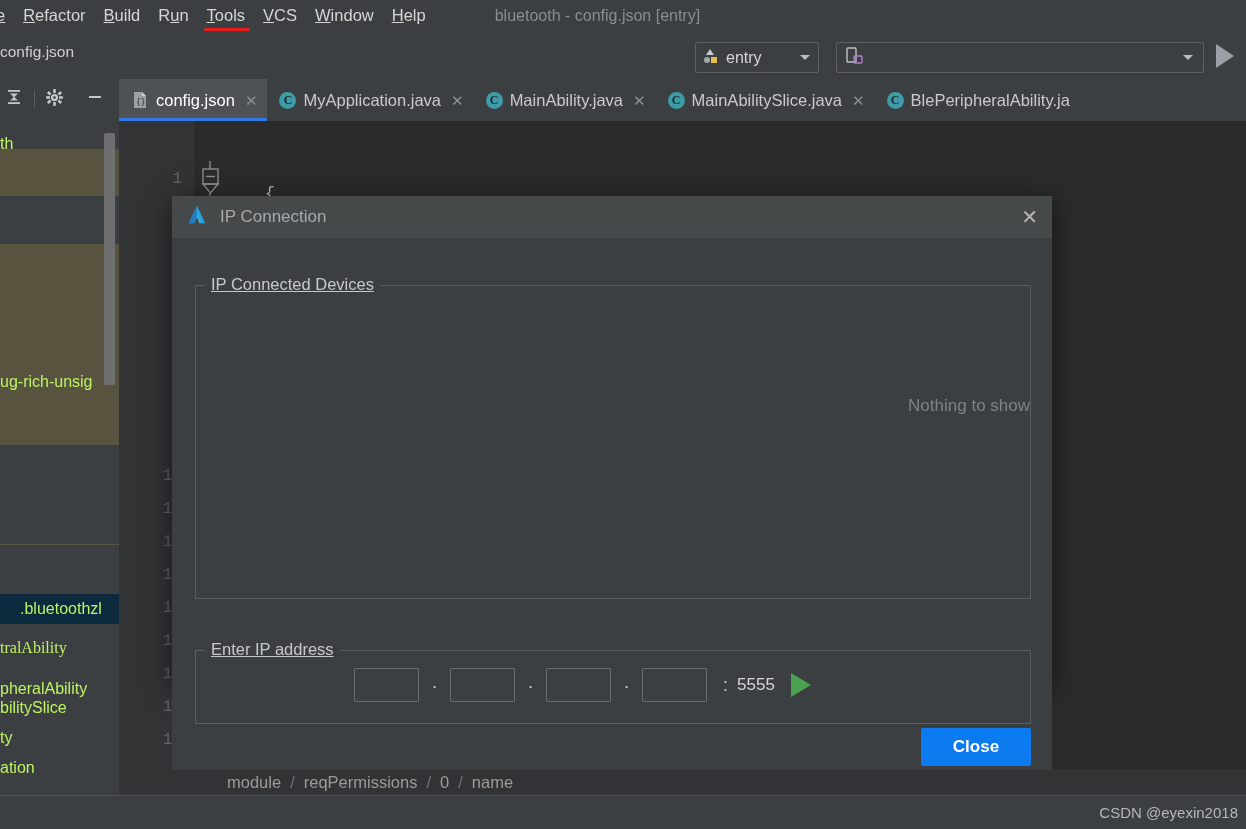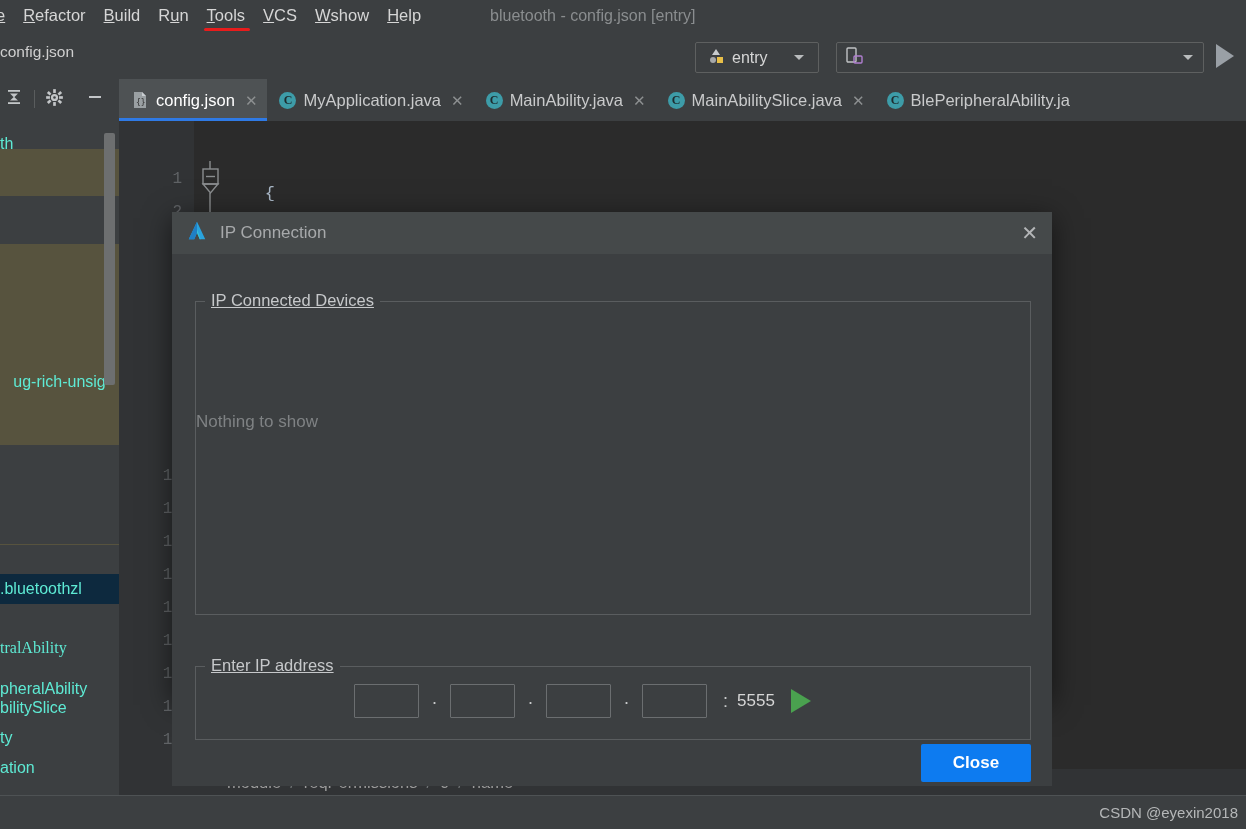--- a/index.html
+++ b/index.html
@@ -71,21 +71,21 @@
   .rc-combo {
     position: absolute;
     left: 695px; top: 42px;
     width: 124px; height: 31px;
     border: 1px solid #5e6060;
     border-radius: 2px;
     background: #3c3f41;
     display: flex;
     align-items: center;
     box-sizing: border-box;
-    padding: 0 12px;
+    padding: 0 6px;
   }
   .rc-combo .lbl {
     font-size: 16px;
     color: #d6d6d6;
     margin-left: 6px;
     white-space: nowrap;
   }
   .dev-combo {
     position: absolute;
     left: 836px; top: 42px;
@@ -142,21 +142,21 @@
     left: 0; top: 119px;
     width: 119px; height: 691px;
     background: #3c3f41;
     overflow: hidden;
   }
   .tree-row {
     position: absolute;
     left: 0;
     width: 119px;
     font-size: 16px;
-    color: #5eead4;
+    color: #bef264;
     white-space: nowrap;
     box-sizing: border-box;
     padding-left: 0px;
     line-height: 30px;
     height: 30px;
   }
   .tree-row.hl-sel   { background: #0d293e; }
   .band {
     position: absolute;
     left: 0;
@@ -278,21 +278,21 @@
     position: absolute;
     right: 8px; top: 8px;
     font-size: 15px;
     color: #b5b7b8;
     white-space: nowrap;
   }
 
   
   .dialog {
     position: absolute;
-    left: 172px; top: 212px;
+    left: 172px; top: 196px;
     width: 880px; height: 487px;
     background: #c2410c;
     box-shadow: 0 6px 26px rgba(0,0,0,0.55);
     box-sizing: border-box;
   }
   .dlg-titlebar {
     position: absolute;
     left: 0; top: 0;
     width: 880px; height: 42px;
     background: #45494a;
@@ -337,21 +337,21 @@
   }
   .g-devices {
     left: 23px; top: 47px;
     width: 836px; height: 314px;
     background: #3c3f41;
   }
   .nothing {
     position: absolute;
     left: 0; right: 0;
     top: 110px;
-    text-align: left;
+    text-align: right;
     font-size: 17px;
     color: #7f8284;
   }
   .g-ip {
     left: 23px; top: 412px;
     width: 836px; height: 74px;
   }
   .ip-row {
     position: absolute;
     left: 158px; top: 17px;
@@ -411,21 +411,21 @@
 </head>
 <body>
 
 <div class="menubar">
   <div class="menu-item first"><span class="mn">e</span></div>
   <div class="menu-item"><span class="mn">R</span><span>efactor</span></div>
   <div class="menu-item"><span class="mn">B</span><span>uild</span></div>
   <div class="menu-item"><span>R</span><span class="mn">u</span><span>n</span></div>
   <div class="menu-item marked"><span class="mn">T</span><span>ools</span></div>
   <div class="menu-item"><span class="mn">V</span><span>CS</span></div>
-  <div class="menu-item"><span class="mn">W</span><span>show</span></div>
+  <div class="menu-item"><span class="mn">W</span><span>indow</span></div>
   <div class="menu-item"><span class="mn">H</span><span>elp</span></div>
   <div class="win-title">bluetooth - config.json [entry]</div>
 </div>
 
 <div class="navbar">
   <div class="navbar-crumb">config.json</div>
 </div>
 
 <div class="rc-combo">
   <span>
@@ -482,22 +482,22 @@
 
 <div class="project-panel">
 
   <div class="band" style="top:30px; height:47px;"></div>
   <div class="band" style="top:125px; height:182px;"></div>
   <div class="band" style="top:297px; height:28px;"></div>
   <div class="band" style="top:425px; height:1px;"></div>
   <div class="band" style="top:300px; height:26px;"></div>
 
   <div class="tree-row" style="top:10px;"><span>th</span></div>
-  <div class="tree-row" style="top:248px;text-align:center;"><span>ug-rich-unsig</span></div>
-  <div class="tree-row hl-sel" style="top:455px;"><span>.bluetoothzl</span></div>
+  <div class="tree-row" style="top:248px;"><span>ug-rich-unsig</span></div>
+  <div class="tree-row hl-sel" style="top:475px;padding-left:20px;"><span>.bluetoothzl</span></div>
   <div class="tree-row" style="top:514px;font-family:Liberation Serif, serif;"><span>tralAbility</span></div>
   <div class="tree-row" style="top:555px;"><span>pheralAbility</span></div>
   <div class="tree-row" style="top:574px;"><span>bilitySlice</span></div>
   <div class="tree-row" style="top:604px;"><span>ty</span></div>
   <div class="tree-row" style="top:634px;"><span>ation</span></div>
 
   <div class="proj-scrollbar" style="top:14px; height:252px;"></div>
 
 </div>
 

